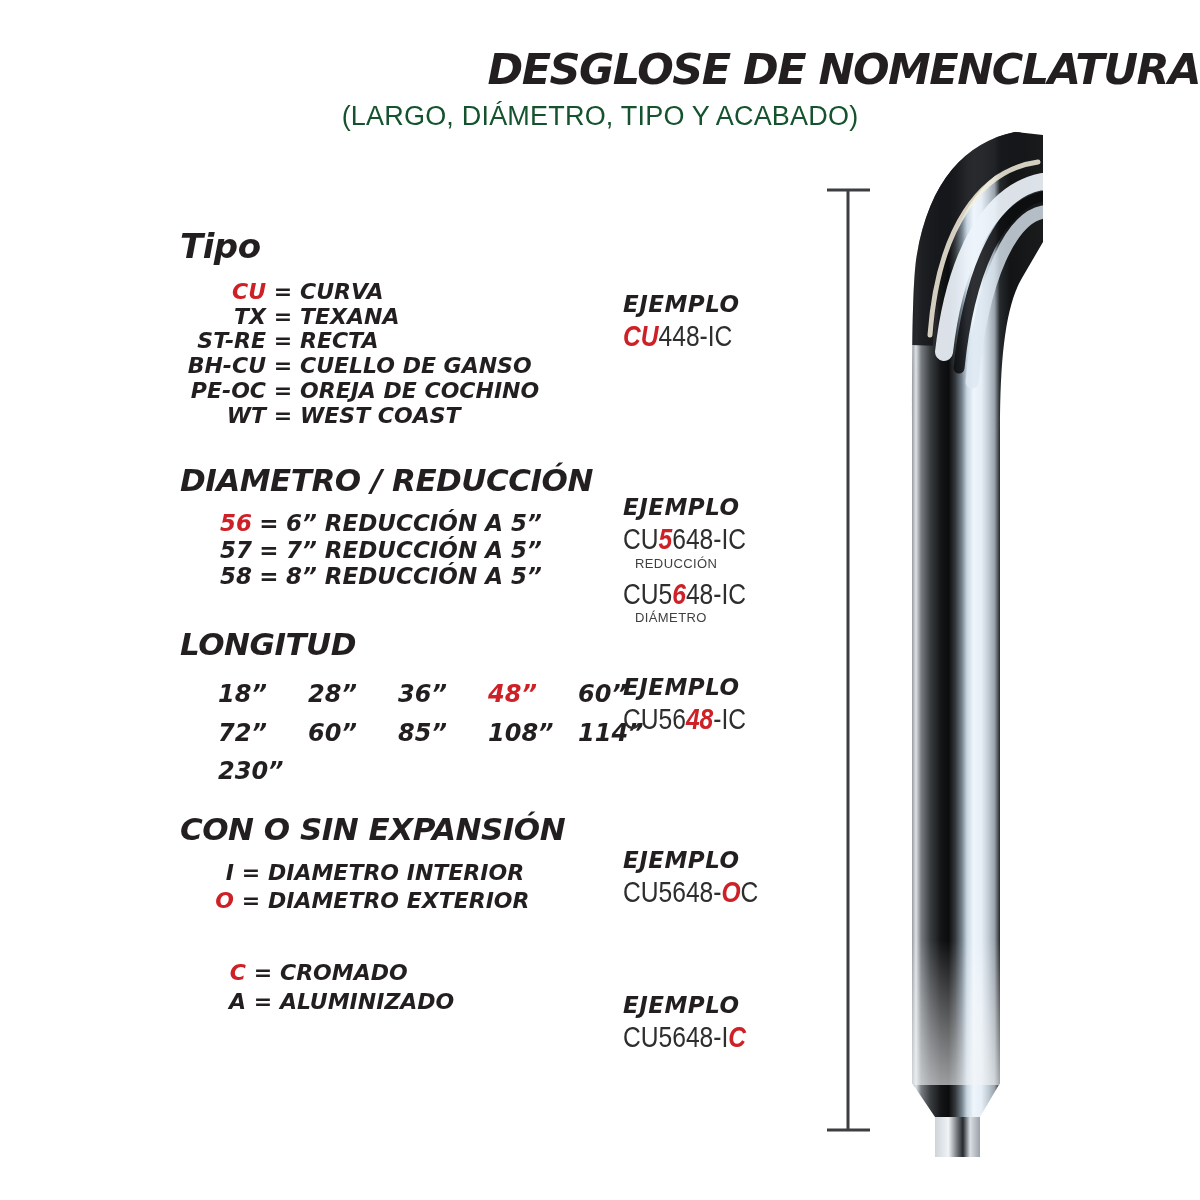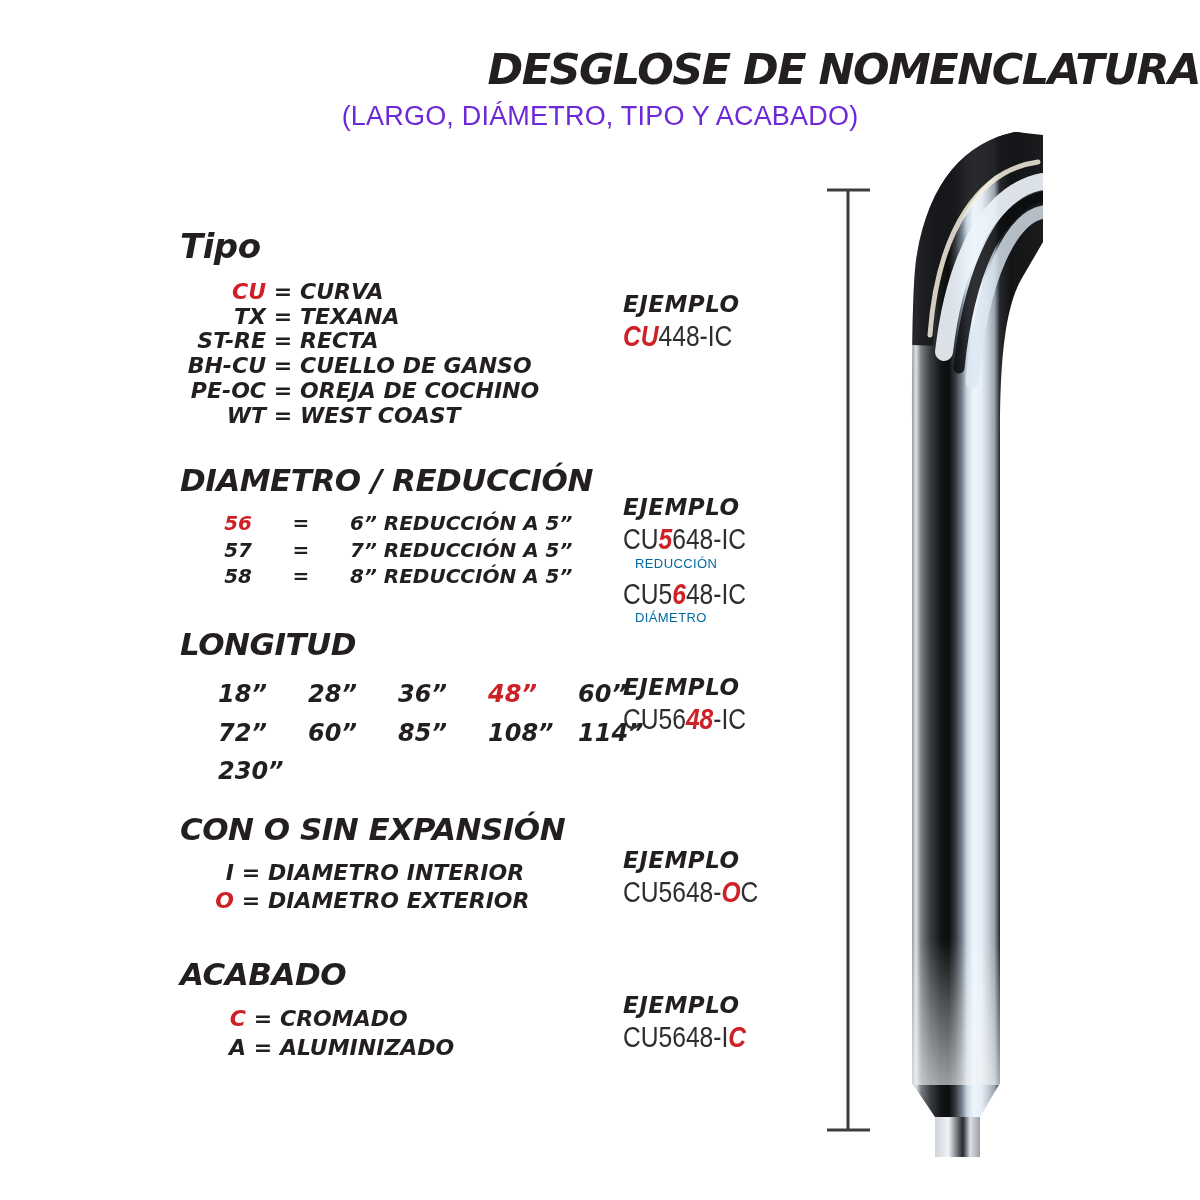--- a/index.html
+++ b/index.html
@@ -8,54 +8,54 @@
     font-family:"DejaVu Sans",sans-serif;color:#231f20;
     --accent:#ce2127;
   }
   
   .hd-title{
     position:absolute;top:44px;left:0;width:100%;text-align:right;
     font-size:43px;font-weight:bold;font-style:italic;letter-spacing:-1.5px;white-space:nowrap;
   }
   .hd-sub{
     position:absolute;top:101px;left:0;width:100%;text-align:center;
-    font-family:"Liberation Sans",sans-serif;font-size:27px;color:#6d28d9;letter-spacing:0.2px;
+    font-family:"Liberation Sans",sans-serif;font-size:27px;color:#14532d;letter-spacing:0.2px;
   }
   
   .sec{position:absolute;left:170px;}
   .sec h2{margin:10px;font-size:31px;font-style:italic;font-weight:bold;white-space:nowrap;letter-spacing:-0.5px;}
   #sec-tipo h2{font-size:34px;}
   .defs{margin-top:12px;font-weight:bold;font-style:italic;}
   .def-row{
     display:grid;grid-template-columns:var(--codew,90px) 34px auto;
     align-items:baseline;white-space:nowrap;
   }
   #sec-tipo .defs{margin-top:14px;}
   #sec-tipo .def-row{--codew:96px;font-size:22px;line-height:24.7px;}
-  #sec-diametro .def-row{--codew:82px;font-size:20px;line-height:26.5px;gap:32px;}
+  #sec-diametro .def-row{--codew:82px;font-size:23px;line-height:26.5px;}
   #sec-expansion .def-row{--codew:64px;font-size:22px;line-height:28px;}
   #sec-acabado .def-row{--codew:76px;font-size:22px;line-height:29px;}
   .code{text-align:right;}
   .eq{text-align:center;}
   .red{color:var(--accent);}
   .len-grid{
     margin:13px 0 16px 48px;display:grid;grid-template-columns:repeat(5,90px);
     font-size:24px;font-weight:bold;font-style:italic;line-height:38.5px;white-space:nowrap;
   }
   
   .ejemplo{position:absolute;left:600px;margin-left:23px;}
   .ej-label{font-size:23px;font-weight:bold;font-style:italic;letter-spacing:0.5px;}
   .ej-code{
     font-family:"Liberation Sans",sans-serif;font-size:30px;color:#2e2e2e;
     line-height:1.05;margin-top:3px;white-space:nowrap;
     transform:scaleX(0.82);transform-origin:left center;
   }
   .ej-code .red{font-weight:bold;font-style:italic;}
   .ej-note{
-    font-family:"Liberation Sans",sans-serif;font-size:13px;color:#0369a1;
+    font-family:"Liberation Sans",sans-serif;font-size:13px;color:#404040;
     letter-spacing:0.4px;margin:1px 0 7px 12px;
   }
   
   #stack-figure{position:absolute;left:810px;top:120px;width:270px;height:1060px;}
 </style>
 </head>
 <body>
 
 <div id="canvas">
 
@@ -169,21 +169,20 @@
       </div>
     </div>
   </section>
 
   <div class="ejemplo" style="top:847px">
     <div class="ej-label">EJEMPLO</div>
     <div class="ej-code"><span>CU5648-</span><span class="red">O</span><span>C</span></div>
   </div>
 
   <section class="sec" id="sec-acabado" style="top:946px">
-    <h2>ACABADO</h2>
     <div class="defs">
       <div class="def-row">
         <span class="code red">C</span>
         <span class="eq">=</span>
         <span class="desc">CROMADO</span>
       </div>
       <div class="def-row">
         <span class="code">A</span>
         <span class="eq">=</span>
         <span class="desc">ALUMINIZADO</span>

